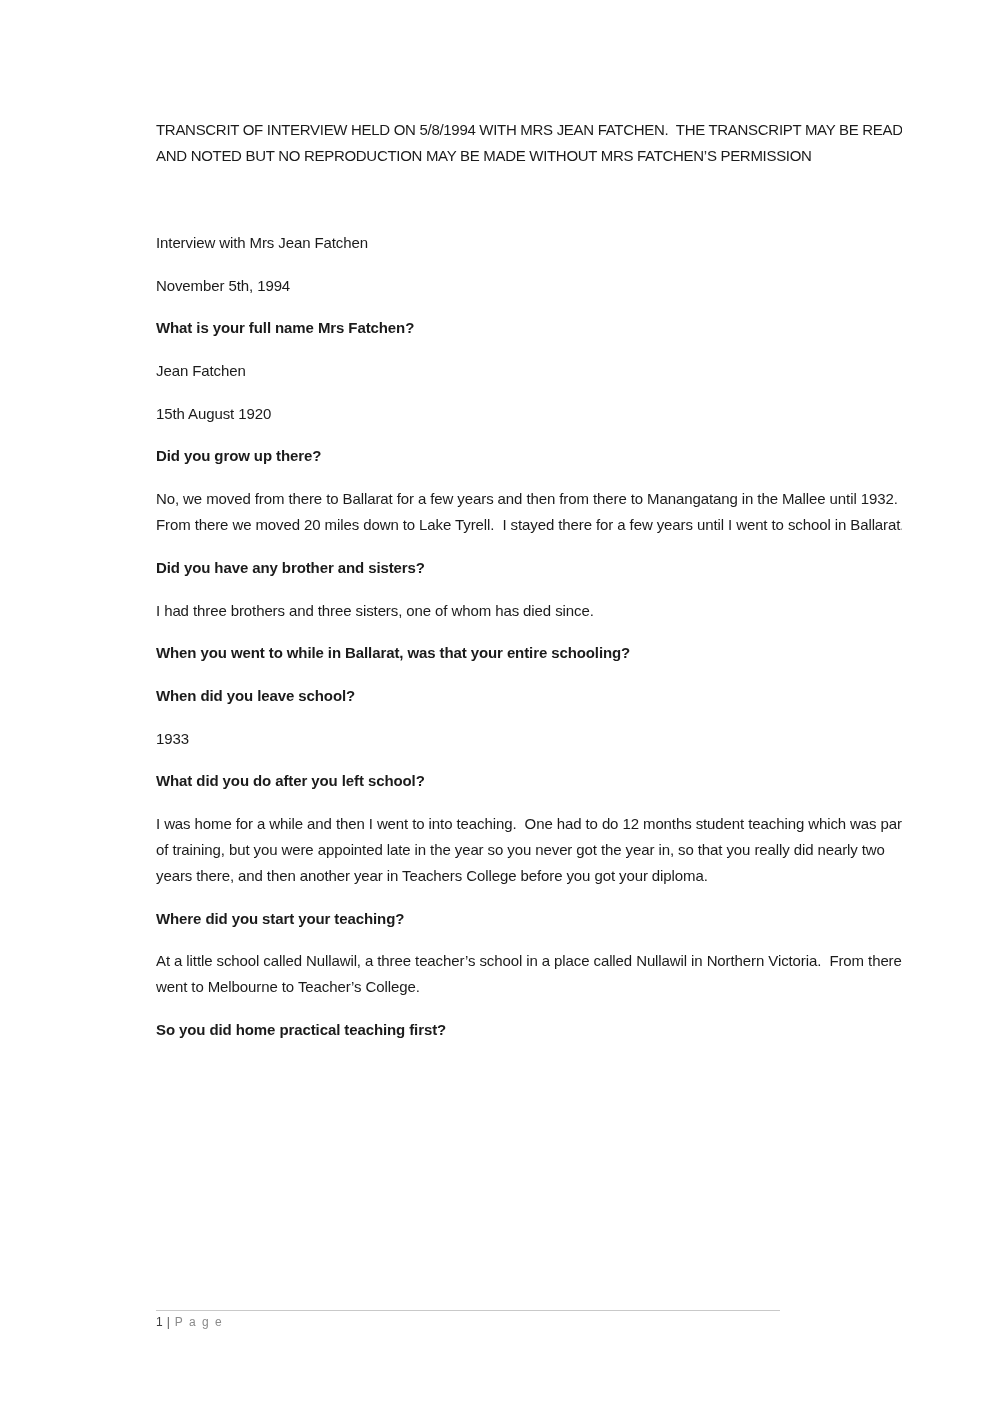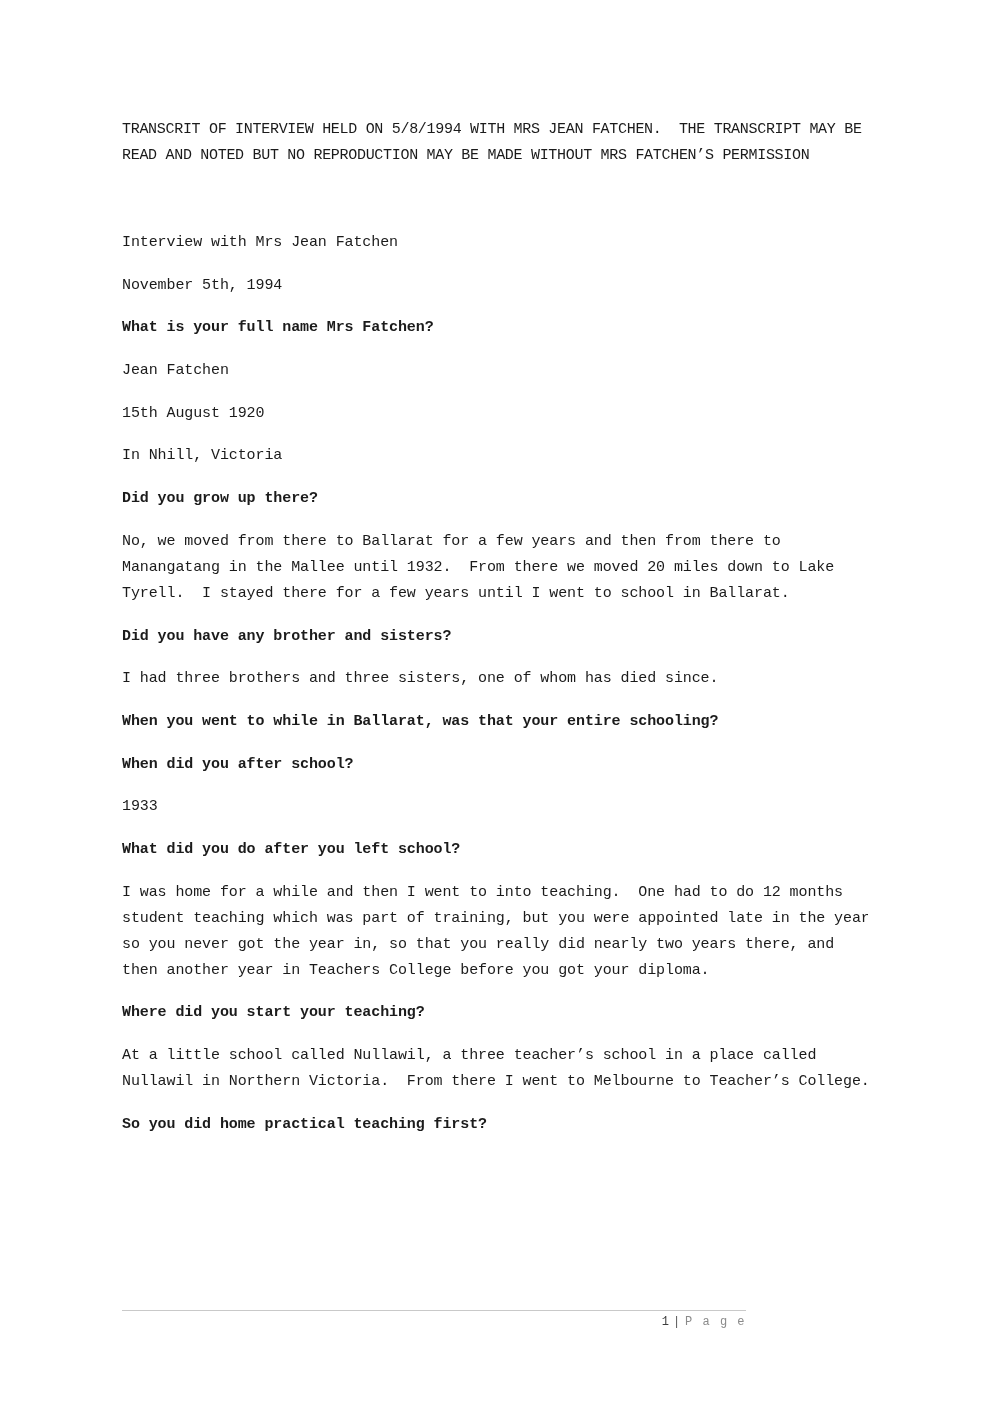--- a/index.html
+++ b/index.html
@@ -6,21 +6,22 @@
     margin: 0;
     padding: 0;
     background: #ffffff;
   }
   .page {
     position: relative;
     width: 868px;
     height: 1415px;
     background: #ffffff;
     overflow: hidden;
-    font-family: Liberation Mono, monospace;
+    font-family: Liberation Sans, sans-serif;
+    margin-left: 34px;
   }
   .content {
     position: absolute;
     top: 117px;
     left: 122px;
     width: 756px;
   }
   .para {
     margin: 0 0 16.7px 0;
     font-size: 15px;
@@ -36,21 +37,21 @@
   .q {
     font-weight: bold;
   }
   .footer {
     position: absolute;
     left: 122px;
     right: 122px;
     top: 1310px;
     border-top: 1px solid #c9c9c9;
     padding-top: 4px;
-    text-align: right;
+    text-align: left;
     font-size: 12px;
     line-height: 14px;
     color: #8a8a8a;
   }
   .footer .num {
     color: #3d3d3d;
     letter-spacing: 0;
   }
   .footer .sep {
     color: #555555;
@@ -70,31 +71,30 @@
     <p class="para notice">TRANSCRIT OF INTERVIEW HELD ON 5/8/1994 WITH MRS JEAN FATCHEN.  THE TRANSCRIPT MAY BE READ AND NOTED BUT NO REPRODUCTION MAY BE MADE WITHOUT MRS FATCHEN’S PERMISSION</p>
 
     <p class="para">Interview with Mrs Jean Fatchen</p>
     <p class="para">November 5th, 1994</p>
 
     <p class="para q">What is your full name Mrs Fatchen?</p>
     <p class="para">Jean Fatchen</p>
 
     <p class="para">15th August 1920</p>
 
-    <p class="para">In Nhill, Victoria</p>
 
     <p class="para q">Did you grow up there?</p>
     <p class="para">No, we moved from there to Ballarat for a few years and then from there to Manangatang in the Mallee until 1932.  From there we moved 20 miles down to Lake Tyrell.  I stayed there for a few years until I went to school in Ballarat.</p>
 
     <p class="para q">Did you have any brother and sisters?</p>
     <p class="para">I had three brothers and three sisters, one of whom has died since.</p>
 
     <p class="para q">When you went to while in Ballarat, was that your entire schooling?</p>
 
-    <p class="para q">When did you after school?</p>
+    <p class="para q">When did you leave school?</p>
     <p class="para">1933</p>
 
     <p class="para q">What did you do after you left school?</p>
     <p class="para">I was home for a while and then I went to into teaching.  One had to do 12 months student teaching which was part of training, but you were appointed late in the year so you never got the year in, so that you really did nearly two years there, and then another year in Teachers College before you got your diploma.</p>
 
     <p class="para q">Where did you start your teaching?</p>
     <p class="para">At a little school called Nullawil, a three teacher’s school in a place called Nullawil in Northern Victoria.  From there I went to Melbourne to Teacher’s College.</p>
 
     <p class="para q">So you did home practical teaching first?</p>
 

